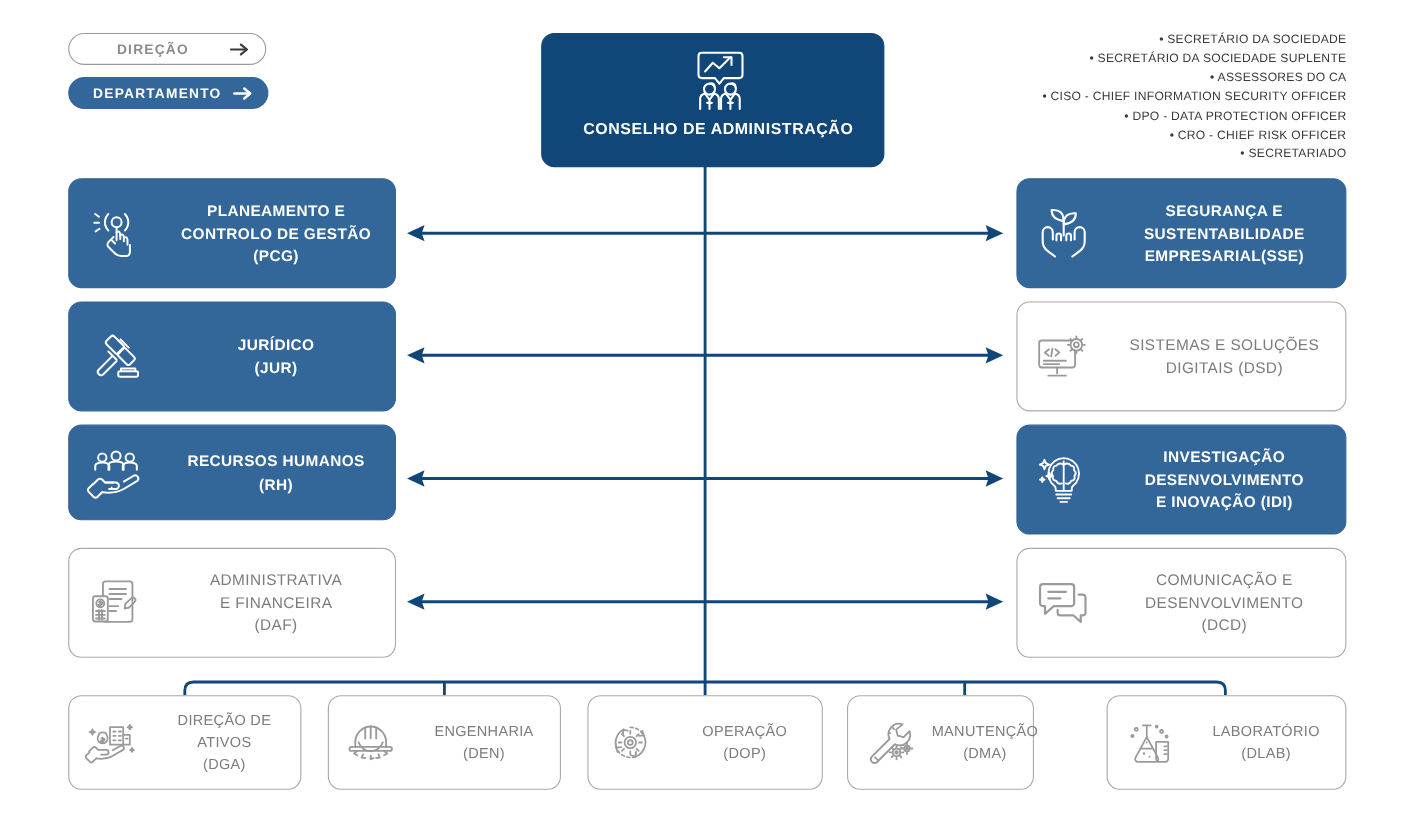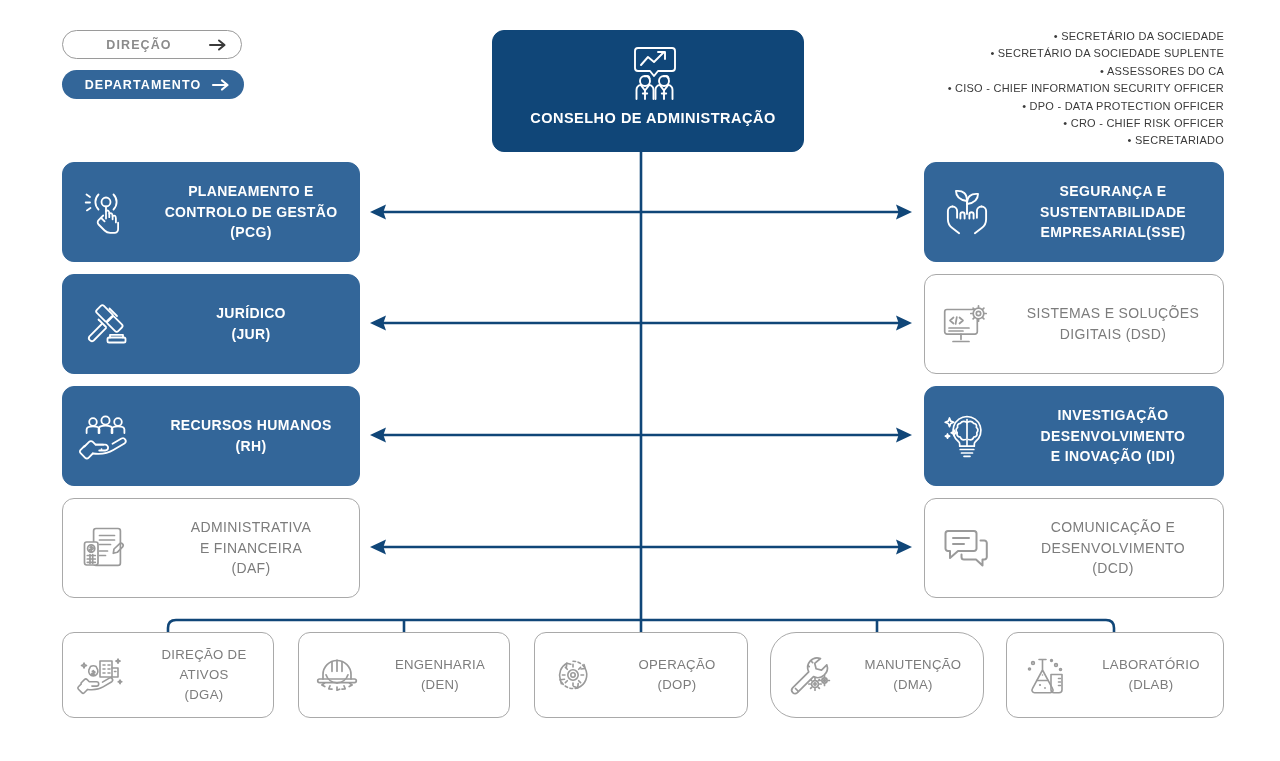--- a/index.html
+++ b/index.html
@@ -195,21 +195,21 @@
         <rect x="28.5" y="40.5" width="18" height="5" rx="1.6"></rect>
         <path d="M31 40.5 v-2.6 h13 v2.6"></path>
       </svg>
     </span>
     <span class="nlabel">
       <span class="ln">JURÍDICO</span>
       <span class="ln">(JUR)</span>
     </span>
   </div>
 
-  <div class="node filled" style="left:62px;top:386px;width:298px;height:100px;">
+  <div class="node filled" style="left:62px;top:386px;width:298px;height:87px;">
     <span class="nicon" style="width:86px;">
       <svg width="56" height="56" viewBox="0 0 56 56" stroke="#ffffff" fill="none" stroke-width="1.8" stroke-linecap="round" stroke-linejoin="round">
         <circle cx="15" cy="14" r="3.8"></circle>
           <path d="M8.6 25 v-3.4 q0-3.2 6.4-3.2 q6.4 0 6.4 3.2 V25"></path>
         <circle cx="27.5" cy="12.5" r="4.1"></circle>
           <path d="M20.6 25 v-4 q0-3.4 6.9-3.4 q6.9 0 6.9 3.4 V25"></path>
         <circle cx="40" cy="14" r="3.8"></circle>
           <path d="M33.6 25 v-3.4 q0-3.2 6.4-3.2 q6.4 0 6.4 3.2 V25"></path>
         <path d="M6.5 38.5 l4.6 -4.6 a2.6 2.6 0 0 1 3.7 0 l2.8 2.8 h9.6 a2.9 2.9 0 0 1 0 5.8 h-6"></path>
         <path d="M17.7 36.7 h7.5"></path>
@@ -382,21 +382,21 @@
         <path d="M29.7 37.8 l0.5 -4.2 M29.7 37.8 l-4 -1.2"></path>
         <path d="M12.3 29.7 l4.2 -0.4 M12.3 29.7 l1.1 4"></path>
       </svg>
     </span>
     <span class="nlabel">
       <span class="ln">OPERAÇÃO</span>
       <span class="ln">(DOP)</span>
     </span>
   </div>
 
-  <div class="bnode" style="left:770px;width:214px;border-radius:26px;">
+  <div class="bnode" style="left:770px;width:170px;">
     <span class="nicon" style="width:76px;">
       <svg width="50" height="50" viewBox="0 0 50 50" stroke="#9a9a9a" fill="none" stroke-width="1.7" stroke-linecap="round" stroke-linejoin="round">
         <path d="M36.5 8.5 a9.6 9.6 0 0 0 -11.8 13.3 L8.6 37.9 a3.4 3.4 0 0 0 4.8 4.8 L29.5 26.6 A9.6 9.6 0 0 0 42.8 14.8 l-5.3 5.3 l-5.4 -1.4 l-1.4 -5.4 Z"></path>
         <path d="M11.5 38.5 l2.8 2.8"></path>
         <circle cx="31" cy="34" r="3.4"></circle>
         <circle cx="31" cy="34" r="1.1"></circle>
         <path d="M31 29.3 v-1.5 M31 40.2 v-1.5 M26.3 34 h-1.5 M37.2 34 h-1.5
                  M27.7 30.7 l-1.1 -1.1 M35.4 38.4 l-1.1 -1.1 M34.3 30.7 l1.1 -1.1 M26.6 38.4 l1.1 -1.1"></path>
         <circle cx="40.5" cy="30.5" r="2.6"></circle>
         <circle cx="40.5" cy="30.5" r="0.9"></circle>

